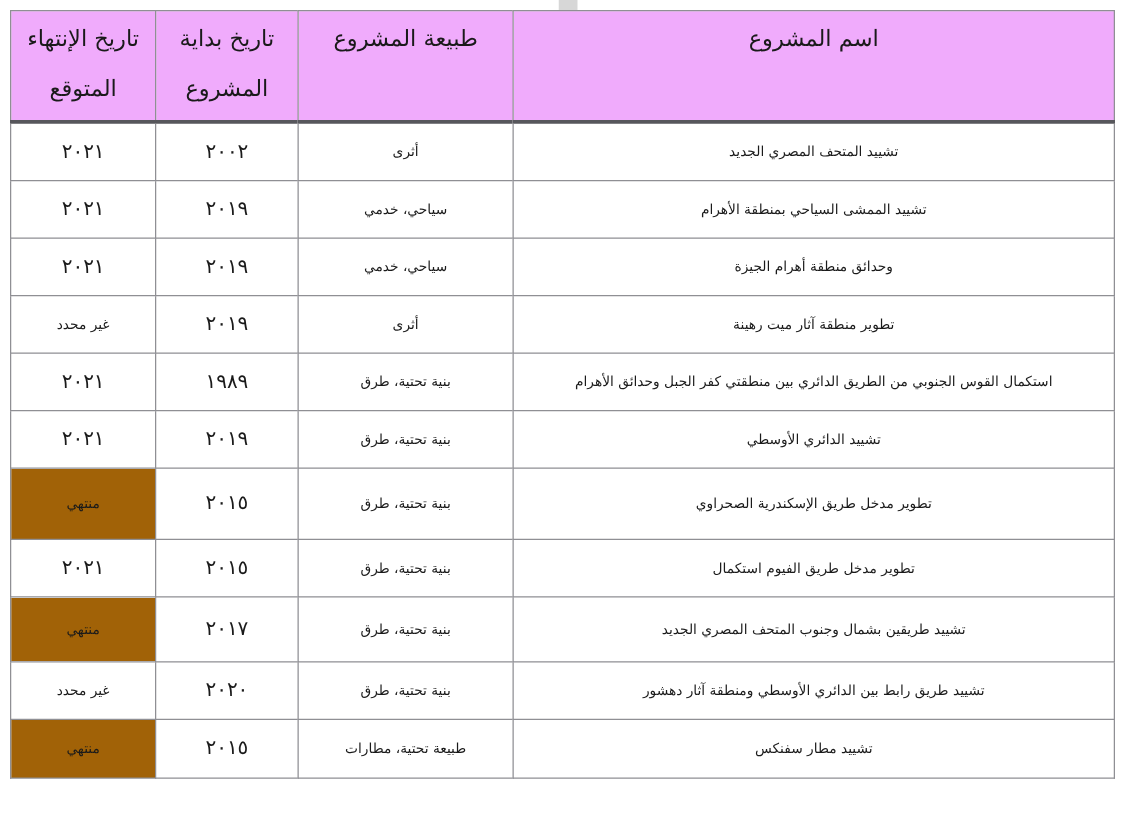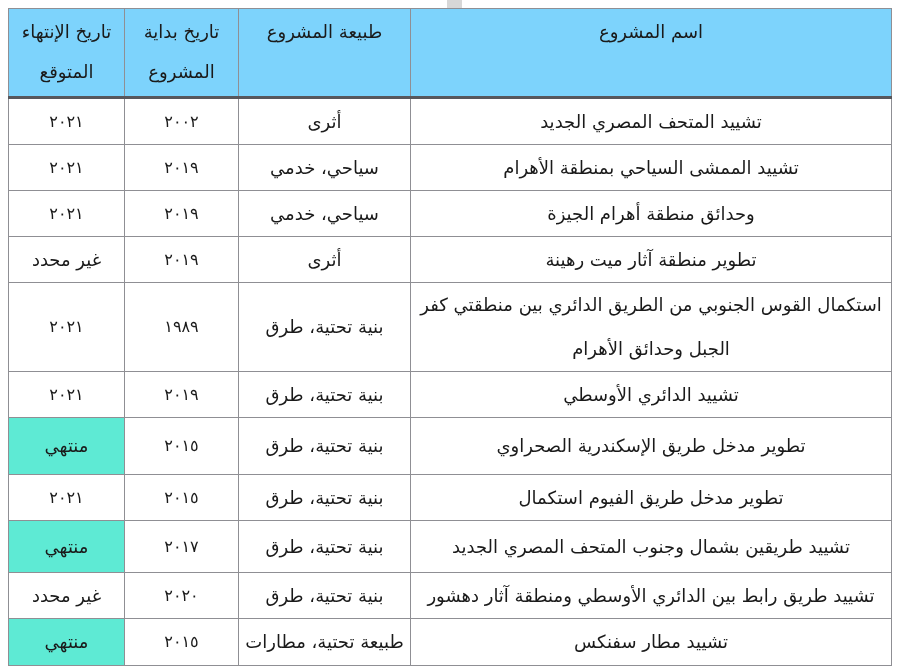--- a/index.html
+++ b/index.html
@@ -39,37 +39,37 @@
     direction: rtl;
   }
   table.projects th,
   table.projects td {
     border: 1px solid #8f8f94;
     text-align: center;
     vertical-align: middle;
     overflow: hidden;
   }
   table.projects th {
-    background: #7dd3fc;
+    background: #f0abfc;
     font-weight: normal;
     font-size: 18px;
     height: 84px;
     vertical-align: top;
     line-height: 40px;
     padding: 3px 2px 0 2px;
     border-bottom: 3px solid #57575c;
   }
   table.projects td {
-    font-size: 18px;
+    font-size: 11px;
     height: 45px;
     line-height: 44px;
     padding: 0 6px;
     background: #ffffff;
   }
-  table.projects td.highlight { background: #5eead4; }
+  table.projects td.highlight { background: #a16207; }
   table.projects td.num {
     font-size: 16px;
     letter-spacing: 4px;
     font-family: Liberation Serif, serif;
   }
   table.projects td.wrapped {
     line-height: 44px;
   }
   tbody tr:nth-child(7) td { height: 56px; }
   tbody tr:nth-child(9) td { height: 51px; }

